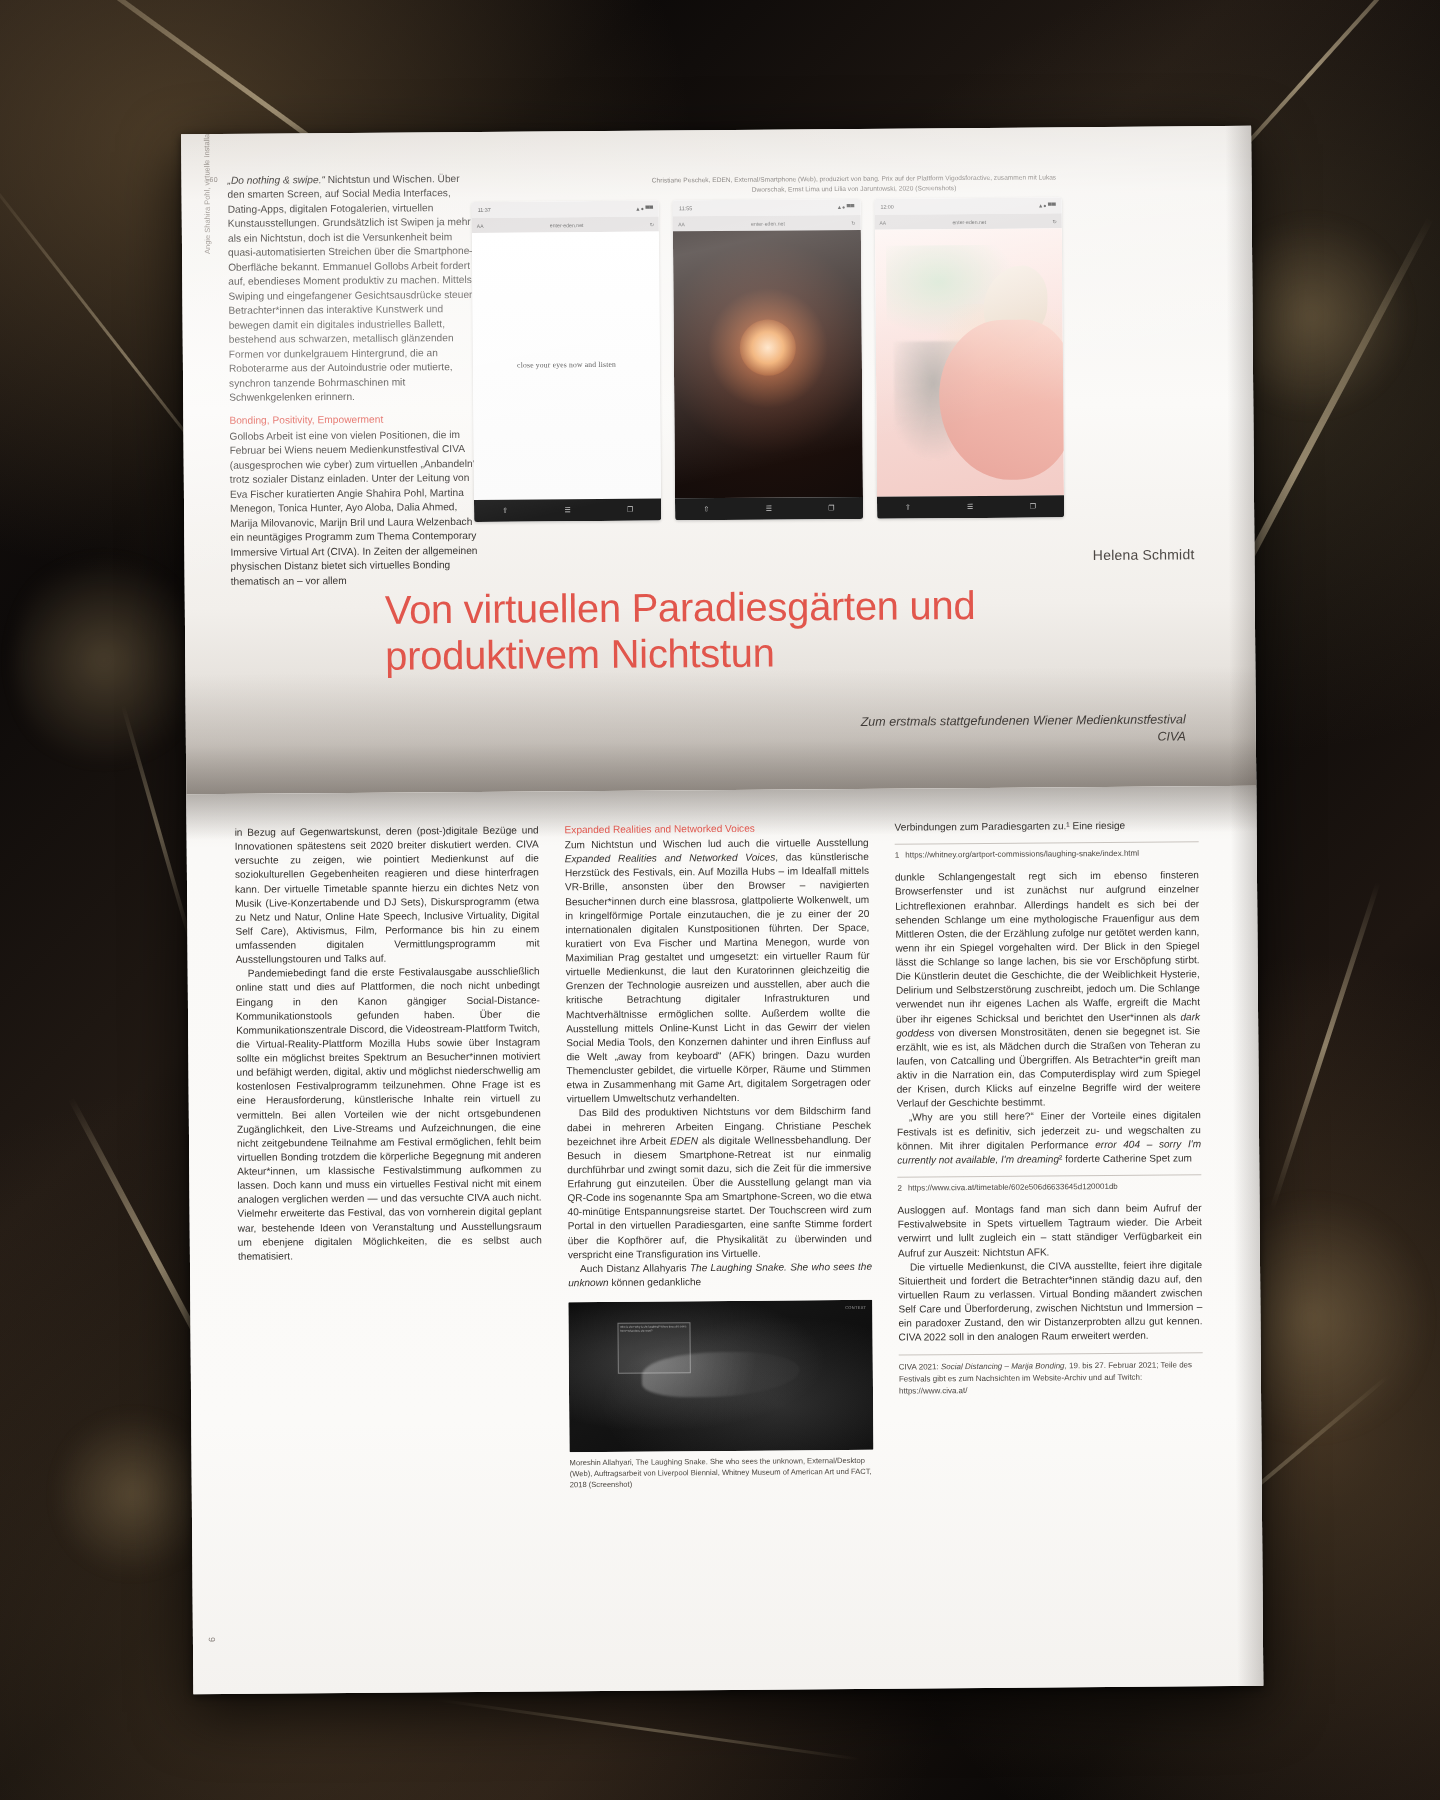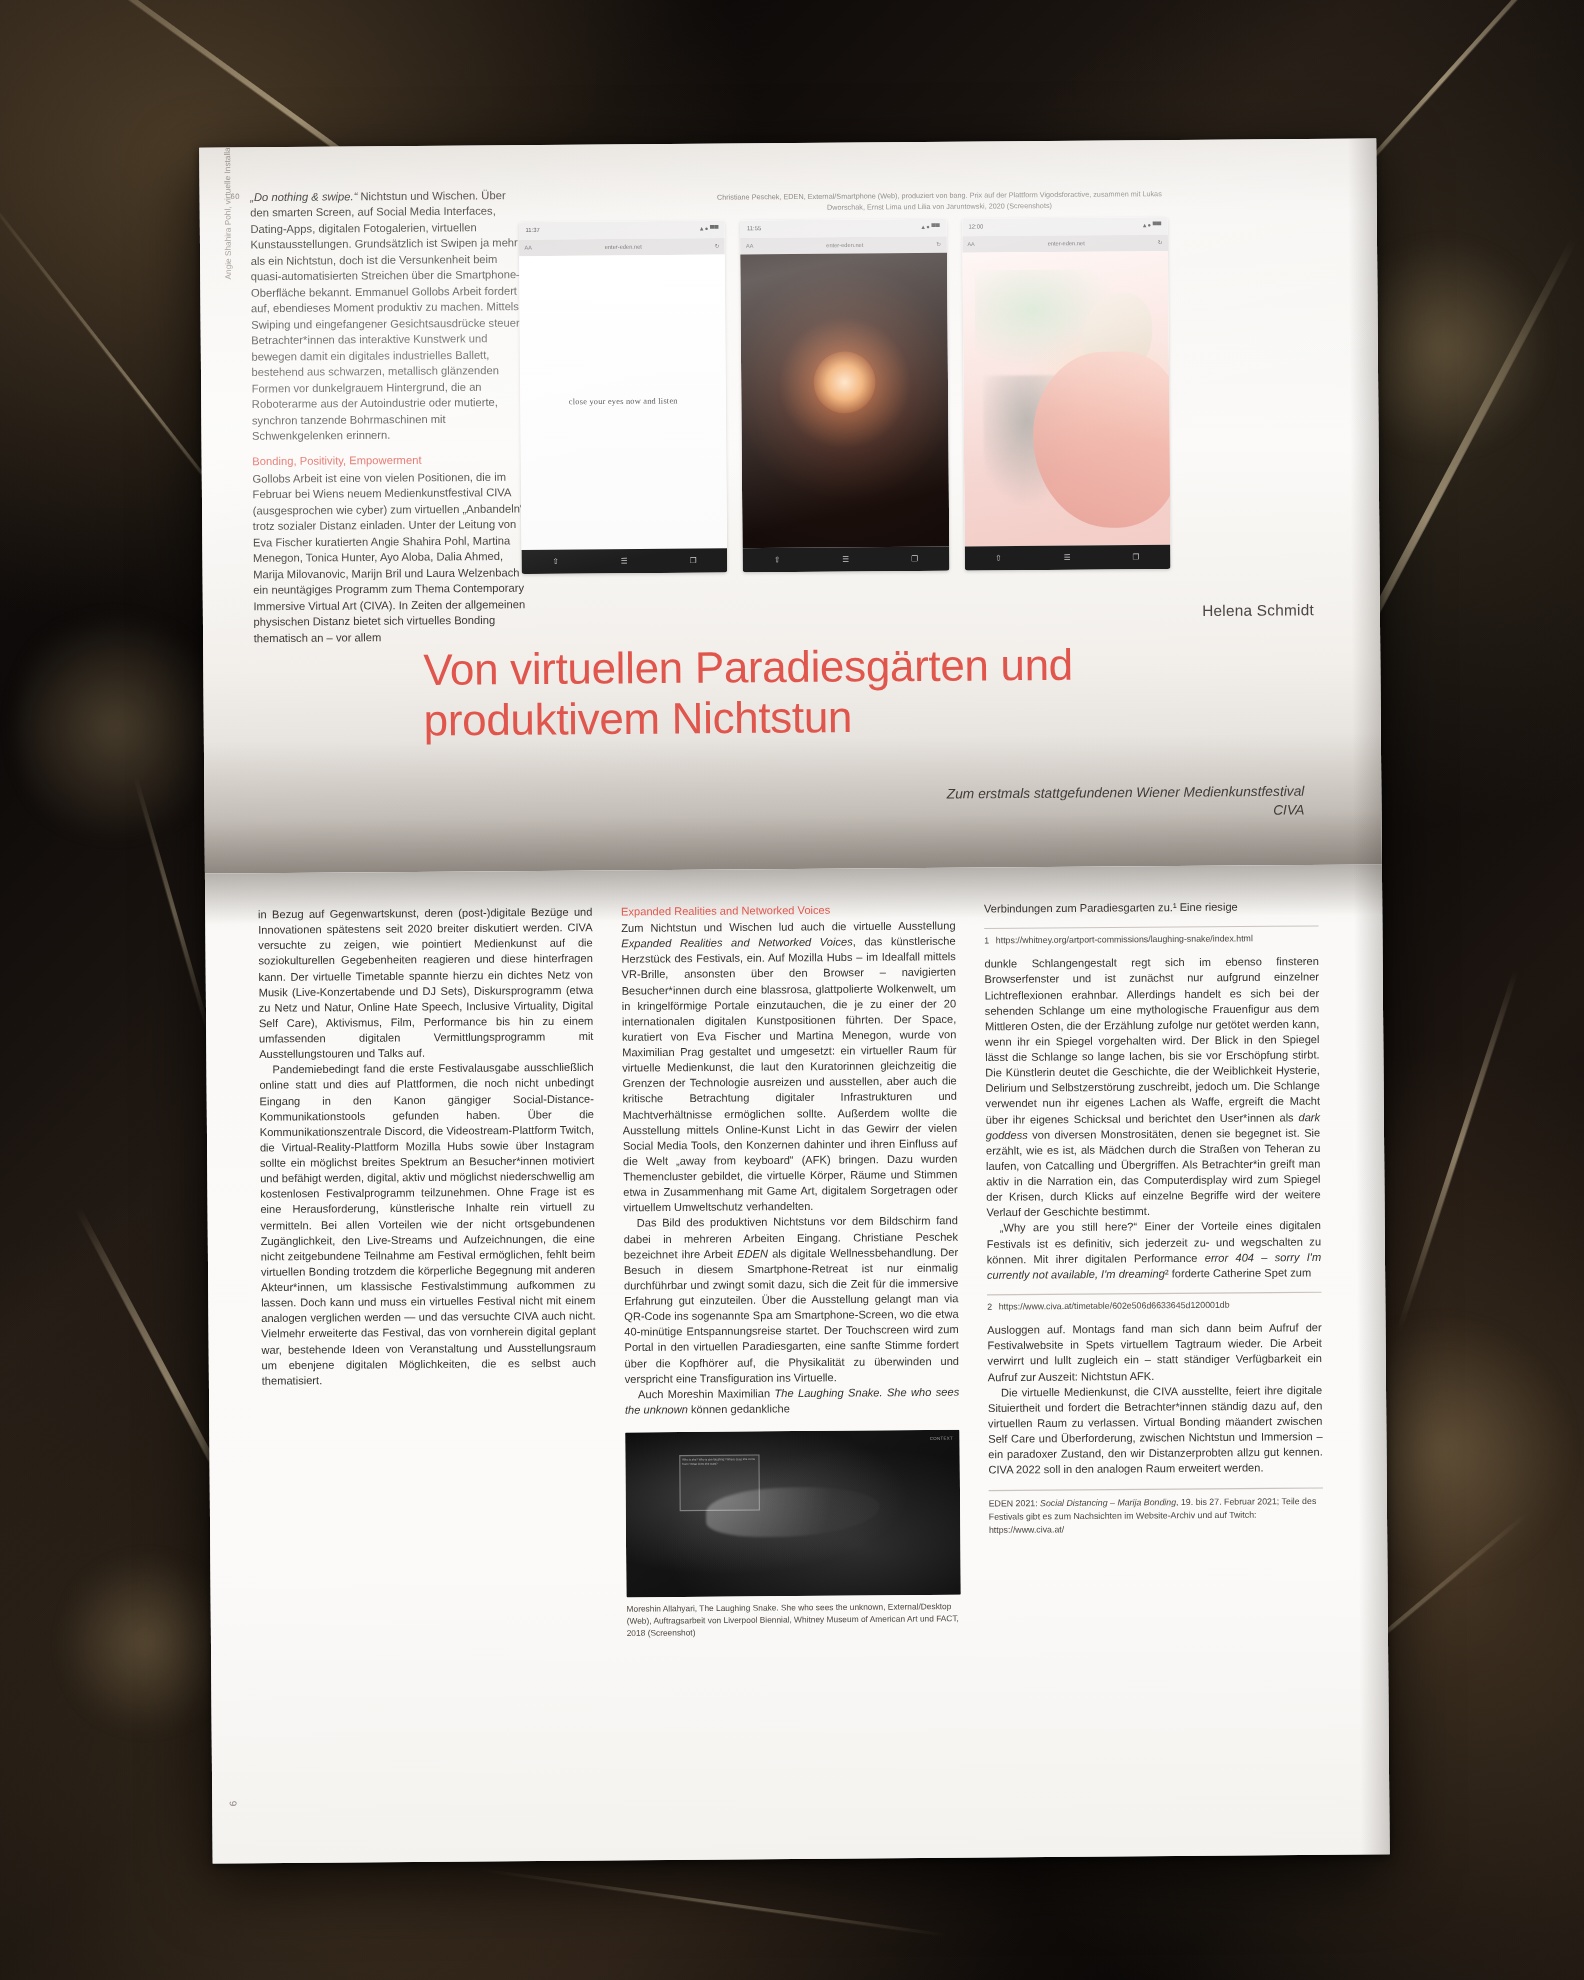--- a/index.html
+++ b/index.html
@@ -408,21 +408,21 @@
 
         <div class="col">
           <p>in Bezug auf Gegenwartskunst, deren (post-)digitale Bezüge und Innovationen spätestens seit 2020 breiter diskutiert werden. CIVA versuchte zu zeigen, wie pointiert Medienkunst auf die soziokulturellen Gegebenheiten reagieren und diese hinterfragen kann. Der virtuelle Timetable spannte hierzu ein dichtes Netz von Musik (Live-Konzertabende und DJ Sets), Diskursprogramm (etwa zu Netz und Natur, Online Hate Speech, Inclusive Virtuality, Digital Self Care), Aktivismus, Film, Performance bis hin zu einem umfassenden digitalen Vermittlungsprogramm mit Ausstellungstouren und Talks auf.</p>
           <p>Pandemiebedingt fand die erste Festivalausgabe ausschließlich online statt und dies auf Plattformen, die noch nicht unbedingt Eingang in den Kanon gängiger Social-Distance-Kommunikationstools gefunden haben. Über die Kommunikationszentrale Discord, die Videostream-Plattform Twitch, die Virtual-Reality-Plattform Mozilla Hubs sowie über Instagram sollte ein möglichst breites Spektrum an Besucher*innen motiviert und befähigt werden, digital, aktiv und möglichst niederschwellig am kostenlosen Festivalprogramm teilzunehmen. Ohne Frage ist es eine Herausforderung, künstlerische Inhalte rein virtuell zu vermitteln. Bei allen Vorteilen wie der nicht ortsgebundenen Zugänglichkeit, den Live-Streams und Aufzeichnungen, die eine nicht zeitgebundene Teilnahme am Festival ermöglichen, fehlt beim virtuellen Bonding trotzdem die körperliche Begegnung mit anderen Akteur*innen, um klassische Festivalstimmung aufkommen zu lassen. Doch kann und muss ein virtuelles Festival nicht mit einem analogen verglichen werden — und das versuchte CIVA auch nicht. Vielmehr erweiterte das Festival, das von vornherein digital geplant war, bestehende Ideen von Veranstaltung und Ausstellungsraum um ebenjene digitalen Möglichkeiten, die es selbst auch thematisiert.</p>
         </div>
 
         <div class="col">
           <div class="kicker">Expanded Realities and Networked Voices</div>
           <p><span>Zum Nichtstun und Wischen lud auch die virtuelle Ausstellung </span><i>Expanded Realities and Networked Voices</i><span>, das künstlerische Herzstück des Festivals, ein. Auf Mozilla Hubs – im Idealfall mittels VR-Brille, ansonsten über den Browser – navigierten Besucher*innen durch eine blassrosa, glattpolierte Wolkenwelt, um in kringelförmige Portale einzutauchen, die je zu einer der 20 internationalen digitalen Kunstpositionen führten. Der Space, kuratiert von Eva Fischer und Martina Menegon, wurde von Maximilian Prag gestaltet und umgesetzt: ein virtueller Raum für virtuelle Medienkunst, die laut den Kuratorinnen gleichzeitig die Grenzen der Technologie ausreizen und ausstellen, aber auch die kritische Betrachtung digitaler Infrastrukturen und Machtverhältnisse ermöglichen sollte. Außerdem wollte die Ausstellung mittels Online-Kunst Licht in das Gewirr der vielen Social Media Tools, den Konzernen dahinter und ihren Einfluss auf die Welt „away from keyboard“ (AFK) bringen. Dazu wurden Themencluster gebildet, die virtuelle Körper, Räume und Stimmen etwa in Zusammenhang mit Game Art, digitalem Sorgetragen oder virtuellem Umweltschutz verhandelten.</span></p>
           <p><span>Das Bild des produktiven Nichtstuns vor dem Bildschirm fand dabei in mehreren Arbeiten Eingang. Christiane Peschek bezeichnet ihre Arbeit </span><i>EDEN</i><span> als digitale Wellnessbehandlung. Der Besuch in diesem Smartphone-Retreat ist nur einmalig durchführbar und zwingt somit dazu, sich die Zeit für die immersive Erfahrung gut einzuteilen. Über die Ausstellung gelangt man via QR-Code ins sogenannte Spa am Smartphone-Screen, wo die etwa 40-minütige Entspannungsreise startet. Der Touchscreen wird zum Portal in den virtuellen Paradiesgarten, eine sanfte Stimme fordert über die Kopfhörer auf, die Physikalität zu überwinden und verspricht eine Transfiguration ins Virtuelle.</span></p>
-          <p><span>Auch Moreshin Maximilian </span><i>The Laughing Snake. She who sees the unknown</i><span> können gedankliche</span></p>
+          <p><span>Auch Distanz Allahyaris </span><i>The Laughing Snake. She who sees the unknown</i><span> können gedankliche</span></p>
 
           <div class="img-dark">
             <div class="panel">
               <span>Who is she? Why is she laughing? Where does she come from? What does she want?</span>
             </div>
             <div class="snake"></div>
             <div class="wm">CONTEXT</div>
           </div>
           <div class="img-caption">Moreshin Allahyari, The Laughing Snake. She who sees the unknown, External/Desktop (Web), Auftragsarbeit von Liverpool Biennial, Whitney Museum of American Art und FACT, 2018 (Screenshot)</div>
         </div>
@@ -439,20 +439,20 @@
           <p><span>„Why are you still here?“ Einer der Vorteile eines digitalen Festivals ist es definitiv, sich jederzeit zu- und wegschalten zu können. Mit ihrer digitalen Performance </span><i>error 404 – sorry I'm currently not available, I'm dreaming</i><span>² forderte Catherine Spet zum</span></p>
           <div class="fn-rule"></div>
           <div class="footnote">
             <span class="n">2</span>
             <span class="u">https://www.civa.at/timetable/602e506d6633645d120001db</span>
           </div>
           <div class="col-spacer"></div>
           <p>Ausloggen auf. Montags fand man sich dann beim Aufruf der Festivalwebsite in Spets virtuellem Tagtraum wieder. Die Arbeit verwirrt und lullt zugleich ein – statt ständiger Verfügbarkeit ein Aufruf zur Auszeit: Nichtstun AFK.</p>
           <p>Die virtuelle Medienkunst, die CIVA ausstellte, feiert ihre digitale Situiertheit und fordert die Betrachter*innen ständig dazu auf, den virtuellen Raum zu verlassen. Virtual Bonding mäandert zwischen Self Care und Überforderung, zwischen Nichtstun und Immersion – ein paradoxer Zustand, den wir Distanzerprobten allzu gut kennen. CIVA 2022 soll in den analogen Raum erweitert werden.</p>
           <div class="bottom-rule"></div>
-          <div class="endnote"><span>EDEN 2021: </span><i>Social Distancing – Marija Bonding</i><span>, 19. bis 27. Februar 2021; Teile des Festivals gibt es zum Nachsichten im Website-Archiv und auf Twitch: https://www.civa.at/</span></div>
+          <div class="endnote"><span>CIVA 2021: </span><i>Social Distancing – Marija Bonding</i><span>, 19. bis 27. Februar 2021; Teile des Festivals gibt es zum Nachsichten im Website-Archiv und auf Twitch: https://www.civa.at/</span></div>
         </div>
 
       </div>
     </div>
   </div>
 
 </div>
 
 </body></html>

